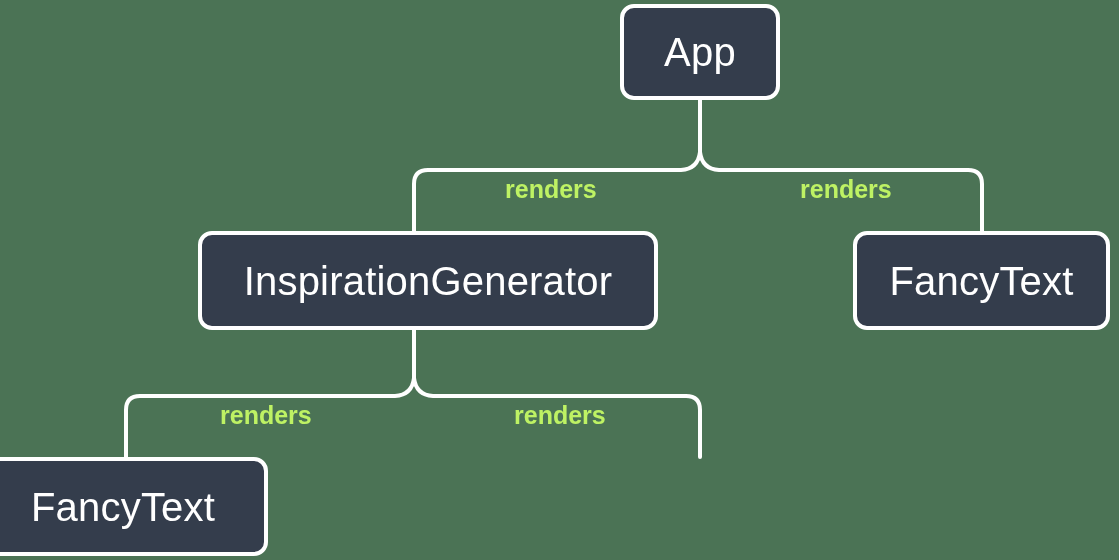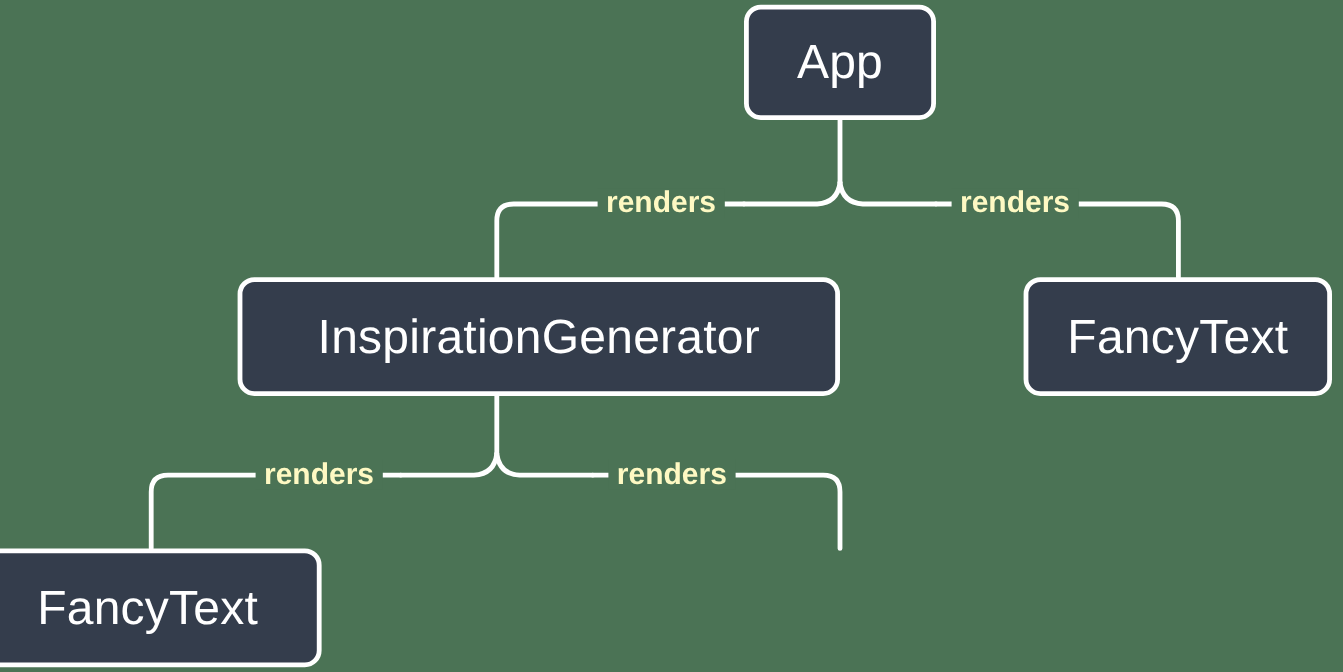--- a/index.html
+++ b/index.html
@@ -39,28 +39,29 @@
     letter-spacing: 0.2px;
     white-space: nowrap;
     z-index: 2;
   }
   .node-label {
     line-height: 1;
     padding: 0 4px;
   }
   .edge-label {
     position: absolute;
-    color: #fef9c3;
+    color: #bef264;
     font-size: 25px;
     font-weight: 700;
     line-height: 1;
     white-space: nowrap;
     z-index: 3;
     background: #4b7355;
     padding: 0 7px;
+    margin-top: 20px;
   }
 </style>
 </head>
 <body>
 
 <div id="canvas">
 
   <svg id="wires" viewBox="0 0 1119 560" width="1119" height="560" aria-hidden="true">
     <g fill="none" stroke="#ffffff" stroke-width="4" stroke-linecap="round" stroke-linejoin="round">
 
@@ -81,21 +82,21 @@
 
       <path d="M 494 396 L 686 396 Q 700 396 700 410 L 700 457"></path>
 
     </g>
   </svg>
 
   <div class="node" style="left:620px; top:4px; width:160px; height:96px;">
     <span class="node-label">App</span>
   </div>
 
-  <div class="node" style="left:198px; top:231px; width:502px; height:99px;">
+  <div class="node" style="left:198px; top:231px; width:460px; height:99px;">
     <span class="node-label">InspirationGenerator</span>
   </div>
 
   <div class="node" style="left:853px; top:231px; width:257px; height:99px;">
     <span class="node-label">FancyText</span>
   </div>
 
   <div class="node" style="left:-22px; top:457px; width:290px; height:99px;">
     <span class="node-label">FancyText</span>
   </div>

